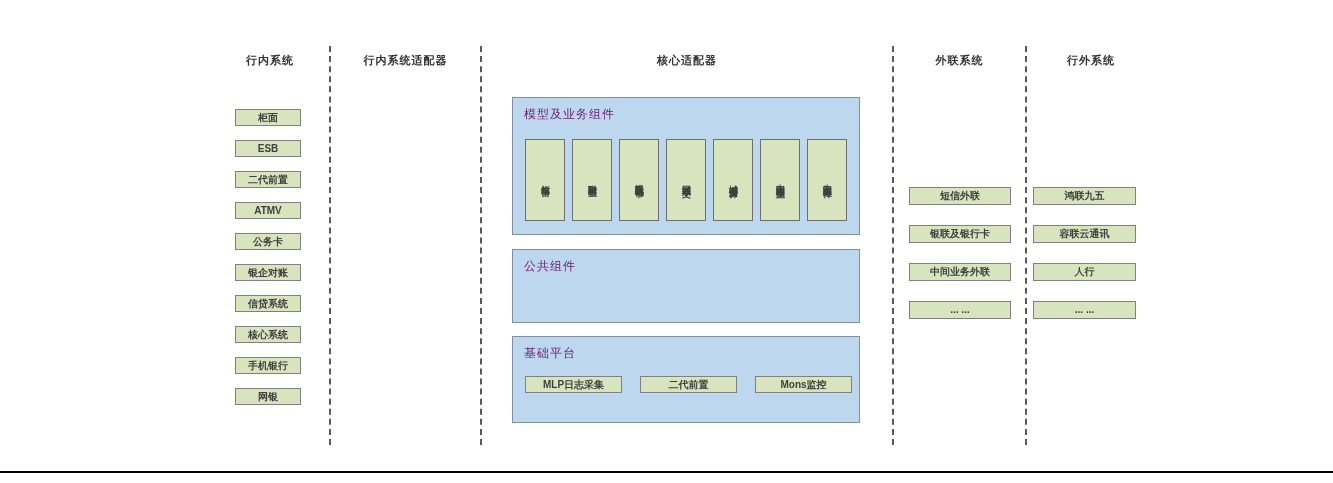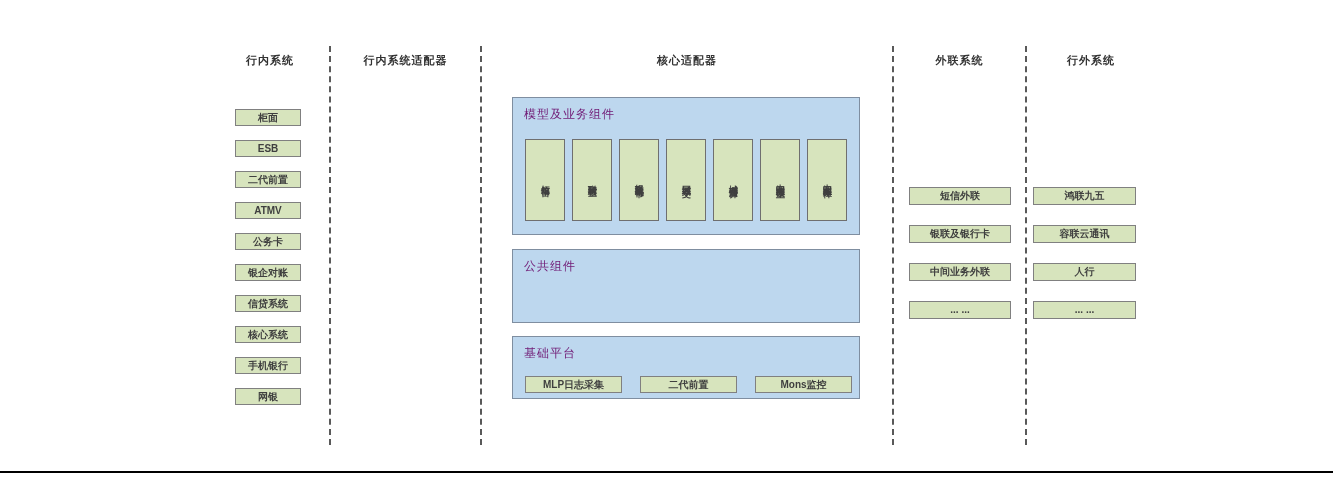--- a/index.html
+++ b/index.html
@@ -81,21 +81,21 @@
       <div class="vbox">城商行清算</div>
       <div class="vbox">中间业务模型</div>
       <div class="vbox">中间业务组件</div>
     </div>
   </div>
 
   <div class="panel" style="top:249px;height:74px;">
     <div class="panel-label">公共组件</div>
   </div>
 
-  <div class="panel" style="top:336px;height:63px;">
+  <div class="panel" style="top:336px;height:87px;">
     <div class="panel-label">基础平台</div>
     <div class="hrow" style="top:39px;">
       <div class="sbox">MLP日志采集</div>
       <div class="sbox">二代前置</div>
       <div class="sbox">Mons监控</div>
     </div>
   </div>
 
   <div class="col-stack wide-gap" style="left:909px;top:187px;width:102px;">
     <div class="sbox tall">短信外联</div>

